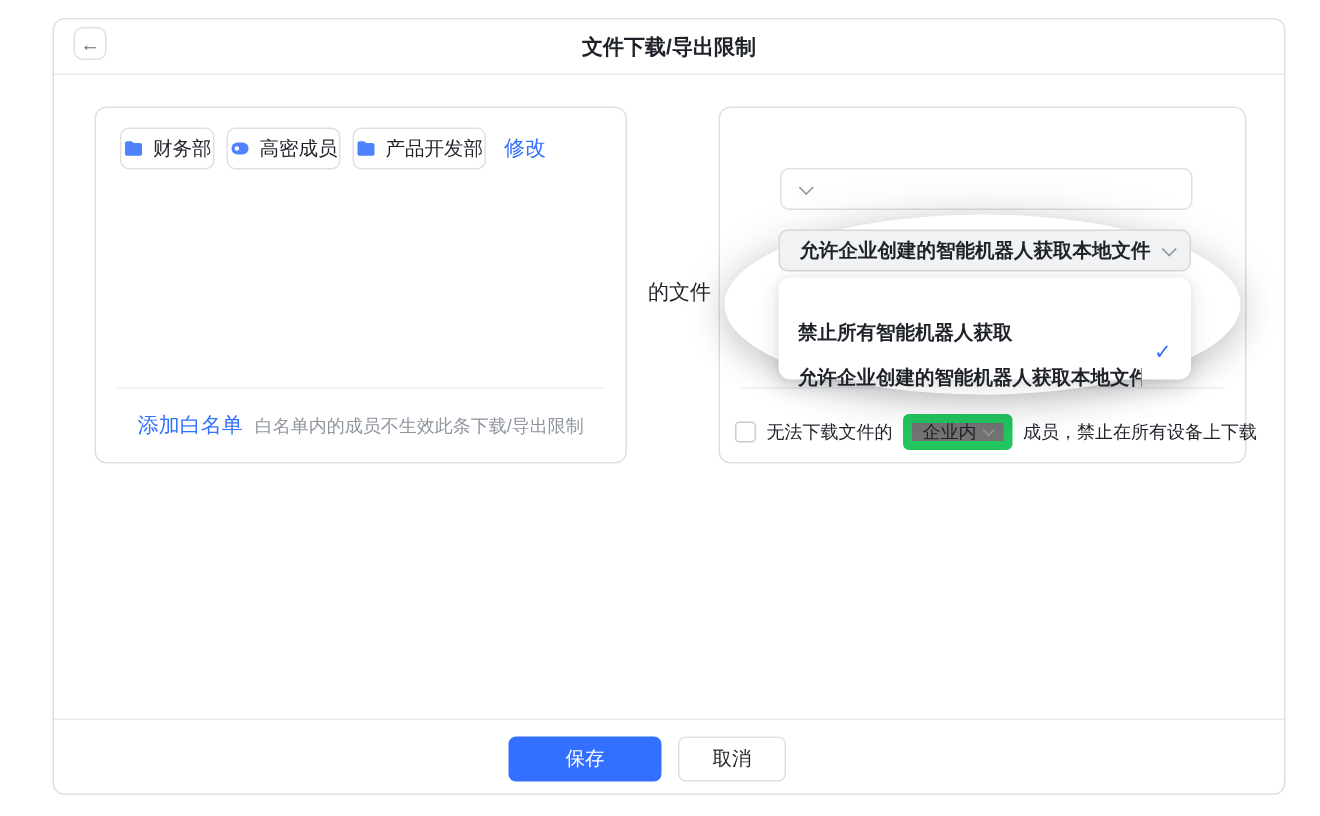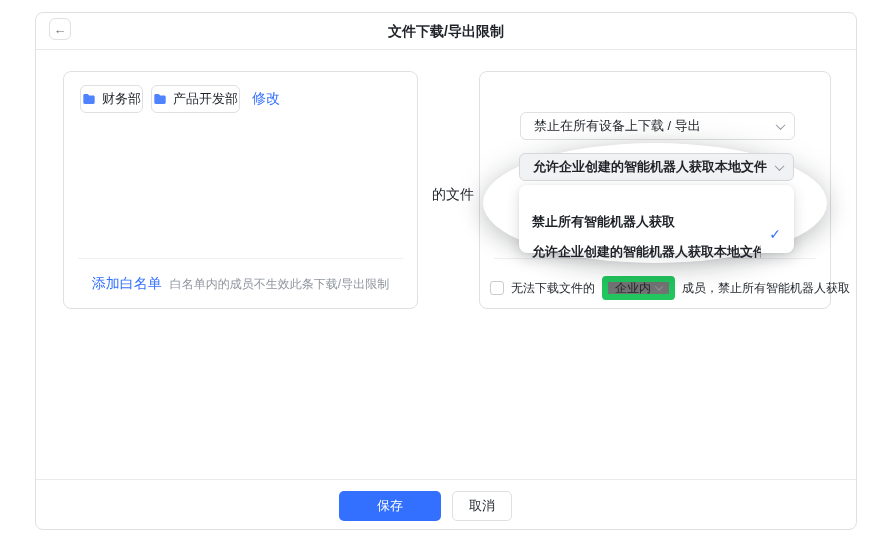--- a/index.html
+++ b/index.html
@@ -86,21 +86,21 @@
 
   
   .ftr-divider { position: absolute; left: 0; right: 0; top: 466px;
     height: 1px; background: #e8eaed; }
   .ftr-buttons { position: absolute; left: 303px; top: 478px;
     display: flex; gap: 11px; }
   .btn { height: 30px; border-radius: 5px; font-size: 13px; cursor: pointer;
     display: flex; align-items: center; justify-content: center;
     font-family: inherit; }
   .btn-primary { width: 102px; background: #3370ff; border: none; color: #fff; }
-  .btn-plain { width: 60px; background: #fff; border: 1px solid #dee0e3; color: #1f2329; }
+  .btn-plain { width: 72px; background: #fff; border: 1px solid #dee0e3; color: #1f2329; }
 </style>
 </head>
 <body>
 
 <div class="card">
 
   <div class="hdr">
     <div class="back-btn">
       <span>←</span>
     </div>
@@ -113,50 +113,58 @@
         <span>
           <svg width="14" height="14" viewBox="0 0 16 16">
               <path d="M1.5 4c0-.9.7-1.6 1.6-1.6h3c.5 0 1 .2 1.3.6l.7.9h4.8c.9 0 1.6.7 1.6 1.6v6.5c0 .9-.7 1.6-1.6 1.6H3.1c-.9 0-1.6-.7-1.6-1.6V4z" fill="#4e83fd"></path>
             </svg>
         </span>
         <span>财务部</span>
       </span>
       <span class="tag">
         <span>
           <svg width="14" height="14" viewBox="0 0 16 16">
+              <rect x="1.5" y="3.5" width="13" height="9" rx="4.5" fill="#4e83fd"></rect>
+              <circle cx="5.6" cy="8" r="1.7" fill="#fff"></circle>
+            </svg>
+        </span>
+        <span>高密成员</span>
+      </span>
+      <span class="tag">
+        <span>
+          <svg width="14" height="14" viewBox="0 0 16 16">
               <path d="M1.5 4c0-.9.7-1.6 1.6-1.6h3c.5 0 1 .2 1.3.6l.7.9h4.8c.9 0 1.6.7 1.6 1.6v6.5c0 .9-.7 1.6-1.6 1.6H3.1c-.9 0-1.6-.7-1.6-1.6V4z" fill="#4e83fd"></path>
             </svg>
         </span>
         <span>产品开发部</span>
       </span>
       <span class="link modify-link">修改</span>
     </div>
     <div class="panel-divider"></div>
     <div class="whitelist-row">
       <span class="link whitelist-link">添加白名单</span>
       <span class="whitelist-hint">白名单内的成员不生效此条下载/导出限制</span>
     </div>
   </div>
 
   <div class="mid-label">的文件</div>
 
   <div class="panel panel-right">
     <div class="select select-1">
-      <span>禁止在所有设备上下载 / 导出</span>
       <span class="chev"></span>
     </div>
     <div class="panel-divider"></div>
     <div class="cb-row">
       <span class="checkbox"></span>
       <span>无法下载文件的</span>
       <span class="mini-select">
         <span>企业内</span>
         <span class="chev"></span>
       </span>
-      <span>成员，禁止所有智能机器人获取</span>
+      <span>成员，禁止在所有设备上下载</span>
     </div>
   </div>
 
   <div class="spotlight"></div>
 
   <div class="select select-2">
     <span>允许企业创建的智能机器人获取本地文件</span>
     <span class="chev"></span>
   </div>
   <div class="menu">

